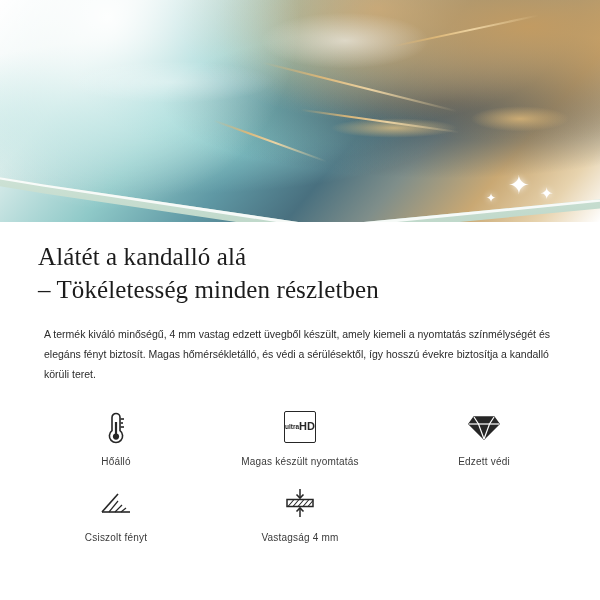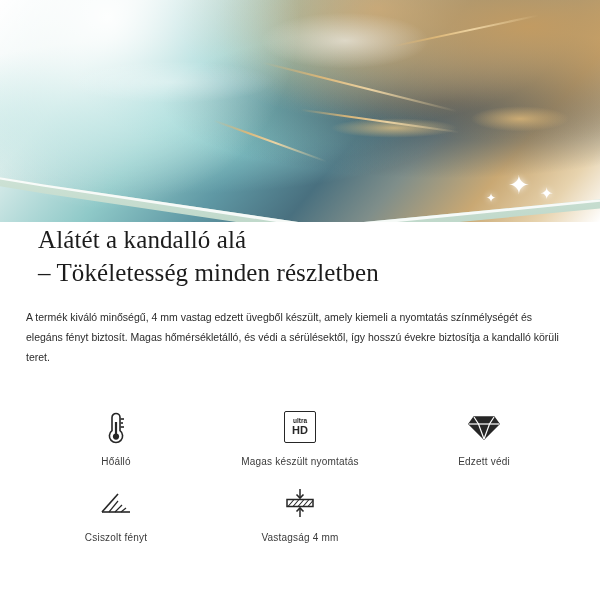--- a/index.html
+++ b/index.html
@@ -98,37 +98,37 @@
     text-shadow: 0 0 6px rgba(255,255,255,0.95);
   }
   .sp1 { left: 508px; top: 172px; font-size: 26px; }
   .sp2 { left: 540px; top: 186px; font-size: 16px; }
   .sp3 { left: 486px; top: 192px; font-size: 12px; }
 
   
   .content {
     position: absolute;
     left: 0;
-    top: 209px;
+    top: 226px;
     width: 600px;
   }
   .headline {
     margin: 14px 0 0 0;
     padding: 0 38px;
     font-family: "Liberation Serif", serif;
     font-size: 25px;
     line-height: 1.33;
     font-weight: 400;
     color: #1c1c1c;
     letter-spacing: 0.1px;
   }
   .headline .line2 { display: block; }
   .body-copy {
     margin: 17px 0 0 0;
-    padding: 0 26px;
+    padding: 0 44px;
     font-size: 10.5px;
     line-height: 1.95;
     color: #2b2b2b;
     max-width: 540px;
   }
 
   
   .features {
     position: absolute;
     left: 0;
@@ -159,21 +159,20 @@
     color: #3a3a3a;
     text-align: center;
     letter-spacing: 0.2px;
   }
   .ultrahd-box {
     border: 1.6px solid #262626;
     border-radius: 2px;
     width: 30px;
     height: 30px;
     display: flex;
-    flex-direction: column;
     align-items: center;
     justify-content: center;
     line-height: 1.05;
   }
   .ultrahd-box .u1 { font-size: 6.5px; font-weight: 700; color: #262626; }
   .ultrahd-box .u2 { font-size: 11px; font-weight: 700; color: #262626; }
 </style>
 </head>
 <body>
 

